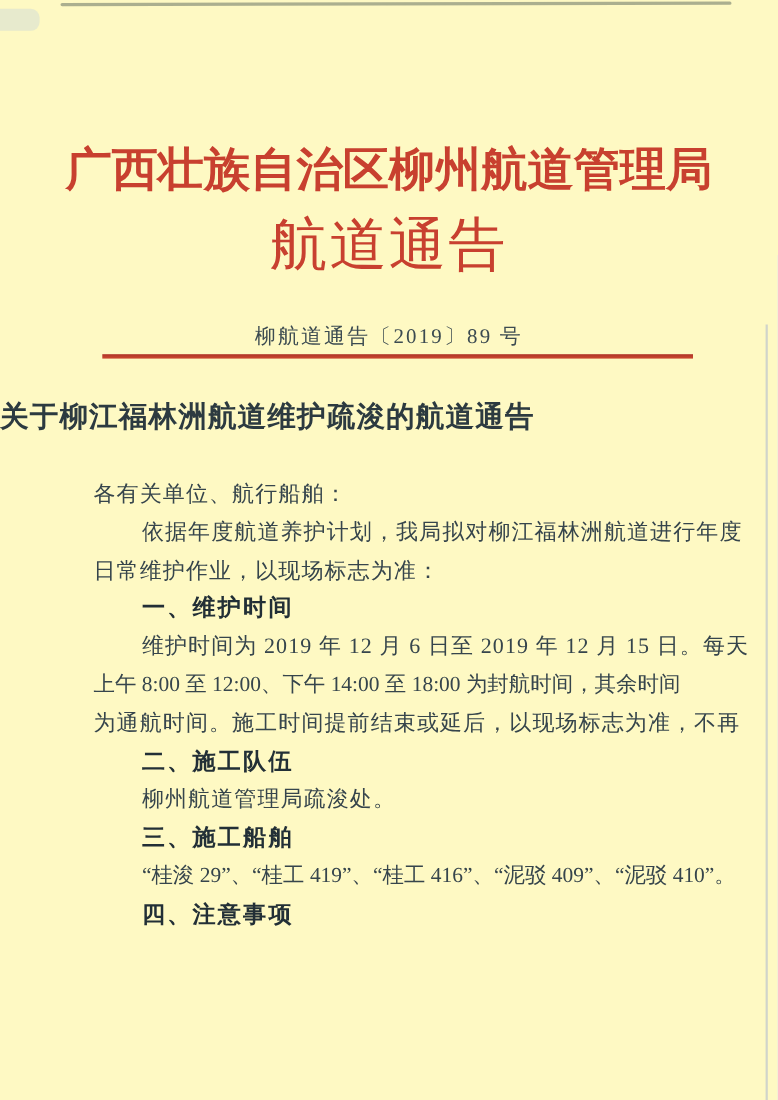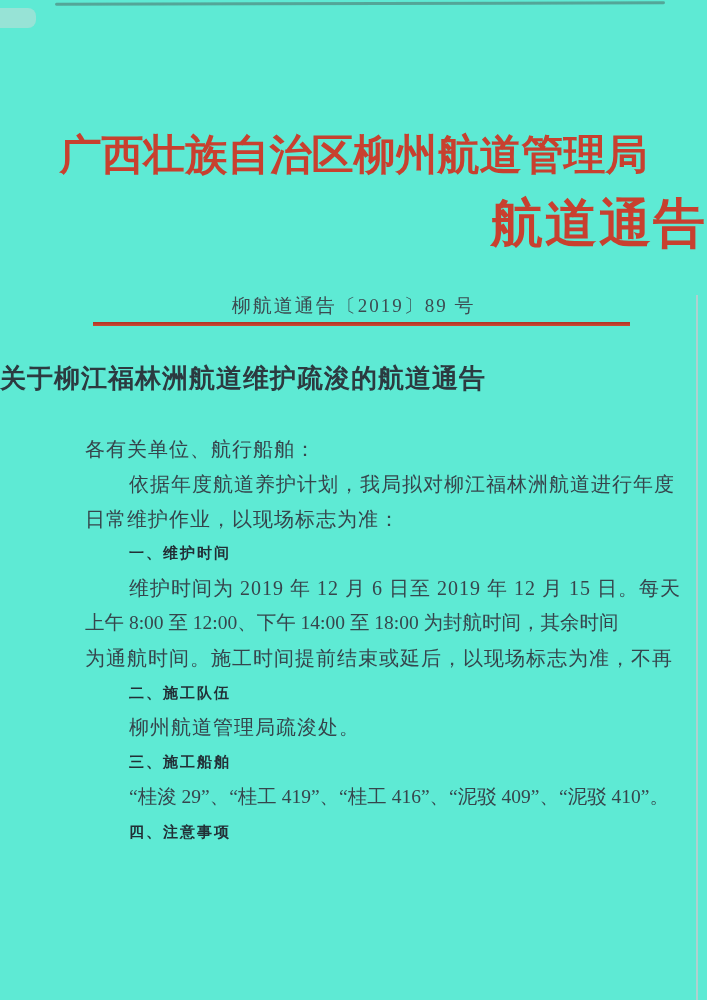--- a/index.html
+++ b/index.html
@@ -3,21 +3,21 @@
 <meta charset="utf-8">
 <style>
   html, body { margin: 0; padding: 0; background: #e8e8e8; }
   * { box-sizing: border-box; }
 
   .page {
     position: relative;
     width: 707px;
     height: 1000px;
     margin: 0 auto;
-    background: #5eead4;
+    background: #fef9c3;
     overflow: hidden;
     font-family: "Liberation Serif", serif;
   }
 
   
   .scan-top-line {
     position: absolute;
     top: 2px; left: 55px;
     width: 610px; height: 3px;
     background: #47544f;
@@ -51,23 +51,23 @@
     font-weight: bold;
     color: #c8402f;
     letter-spacing: 0px;
     line-height: 50px;
     white-space: pre;
   }
   .doc-type {
     position: absolute;
     top: 193px; left: 0;
     width: 100%;
-    text-align: right;
+    text-align: center;
     font-size: 52px;
-    font-weight: bold;
+    font-weight: normal;
     color: #c8402f;
     letter-spacing: 2px;
     line-height: 62px;
     white-space: pre;
   }
 
   
   .doc-number {
     position: absolute;
     top: 293px; left: 0;
@@ -108,21 +108,21 @@
     line-height: 34.8px;
     font-size: 20px;
     letter-spacing: 1px;
     color: #36454c;
     white-space: pre;
   }
   .line.indent { text-indent: 44px; }
   .line.heading {
     font-family: "Liberation Sans", sans-serif;
     font-weight: bold;
-    font-size: 15px;
+    font-size: 21px;
     letter-spacing: 2px;
     color: #222f36;
   }
   .line.tight { letter-spacing: 0px; font-size: 19.5px; }
 </style>
 </head>
 <body>
 
 <div class="page">
 

